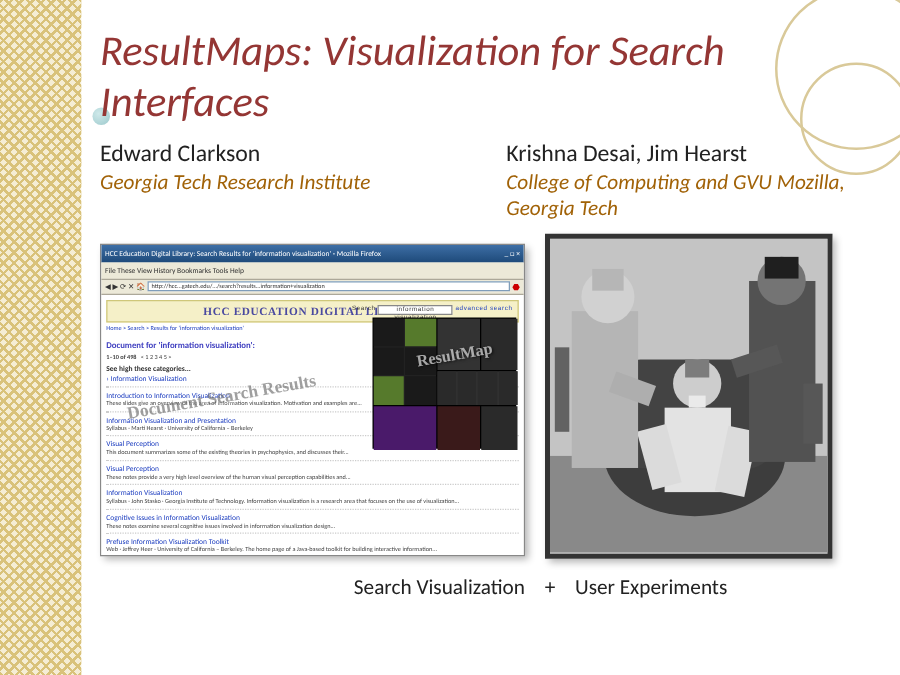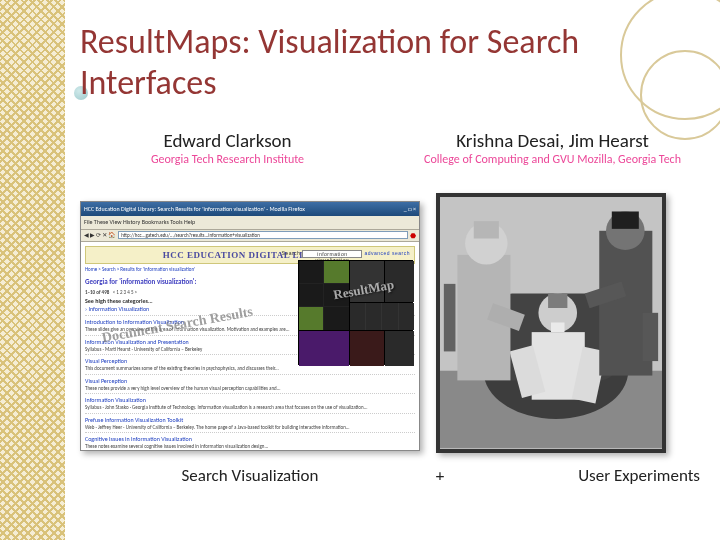--- a/index.html
+++ b/index.html
@@ -49,40 +49,41 @@
     left: 80px;
     top: 22px;
     right: 20px;
     bottom: 20px;
   }
   .title {
     font-size: 34px;
     color: #943634;
     font-weight: 400;
     line-height: 1.2;
-    margin-bottom: 25px;
+    margin-bottom: 8px;
+    font-style: italic;
   }
   .authors-row {
     display: flex;
     gap: 30px;
   }
   .author-col {
     flex: 1;
-    text-align: center;
   }
   .author-name {
     font-size: 19px;
     color: #222;
   }
   .author-affil {
-    font-size: 12px;
-    color: #ec4899;
+    font-size: 17px;
+    font-style: italic;
+    color: #a16207;
   }
   .images-row {
-    margin-top: 35px;
+    margin-top: 18px;
     display: flex;
     gap: 16px;
     align-items: flex-start;
   }
   .img-left {
     width: 340px;
     height: 250px;
     border: 1px solid #888;
     box-shadow: 3px 3px 6px rgba(0,0,0,0.3);
     background: #f4f4f0;
@@ -203,23 +204,23 @@
   .photo-scene {
     position: absolute; inset: 0;
     filter: grayscale(1) contrast(0.95);
   }
   .caption-row {
     margin-top: 12px;
     display: flex;
     font-size: 17px;
     color: #222;
   }
-  .cap-left { width: 340px; text-align: center; }
+  .cap-left { width: 340px; text-align: right; }
   .cap-plus { width: 40px; text-align: center; }
-  .cap-right { flex: 1; text-align: right; }
+  .cap-right { flex: 1; text-align: left; }
 </style>
 </head>
 <body>
 
 <div class="border-pattern"></div>
 <div class="deco-circles">
   <div class="c1"></div>
     <div class="c2"></div>
 </div>
 <div class="deco-dot"></div>
@@ -257,21 +258,21 @@
       <div class="page-body">
         <div class="lib-banner">
           <span>HCC EDUCATION DIGITAL LIBRARY</span>
           <div class="search-box">
             <span>Search</span>
             <div class="sb">information visualization</div>
             <span style="color:#2040c0;">advanced search</span>
           </div>
         </div>
         <div class="bc">Home &gt; Search &gt; Results for 'information visualization'</div>
-        <div class="results-hdr">Georgia for 'information visualization':</div>
+        <div class="results-hdr">Document for 'information visualization':</div>
         <div class="res-text">
           <b>1–10 of 498</b> &nbsp; &lt; 1 2 3 4 5 &gt;
         </div>
         <div class="result-block">
           <div style="font-weight:bold;font-size:6px;">See high these categories...</div>
           <div class="res-title">› Information Visualization</div>
         </div>
         <div class="result-block">
           <div class="res-title">Introduction to Information Visualization</div>
           <div class="res-text">These slides give an overview of the area of information visualization. Motivation and examples are...</div>
@@ -286,26 +287,26 @@
         </div>
         <div class="result-block">
           <div class="res-title">Visual Perception</div>
           <div class="res-text">These notes provide a very high level overview of the human visual perception capabilities and...</div>
         </div>
         <div class="result-block">
           <div class="res-title">Information Visualization</div>
           <div class="res-text">Syllabus · John Stasko · Georgia Institute of Technology. Information visualization is a research area that focuses on the use of visualization...</div>
         </div>
         <div class="result-block">
+          <div class="res-title">Cognitive Issues in Information Visualization</div>
+          <div class="res-text">These notes examine several cognitive issues involved in information visualization design...</div>
+        </div>
+        <div class="result-block">
           <div class="res-title">Prefuse Information Visualization Toolkit</div>
           <div class="res-text">Web · Jeffrey Heer · University of California – Berkeley. The home page of a Java-based toolkit for building interactive information...</div>
-        </div>
-        <div class="result-block">
-          <div class="res-title">Cognitive Issues in Information Visualization</div>
-          <div class="res-text">These notes examine several cognitive issues involved in information visualization design...</div>
         </div>
       </div>
       <div class="treemap">
         <div class="b1">
             <div></div>
             <div class="hl"></div>
             <div></div>
             <div></div>
             <div class="hl"></div>
             <div></div>

